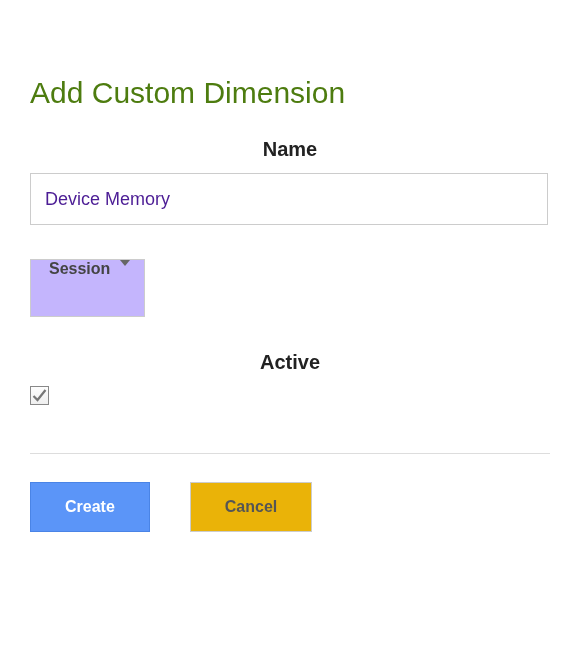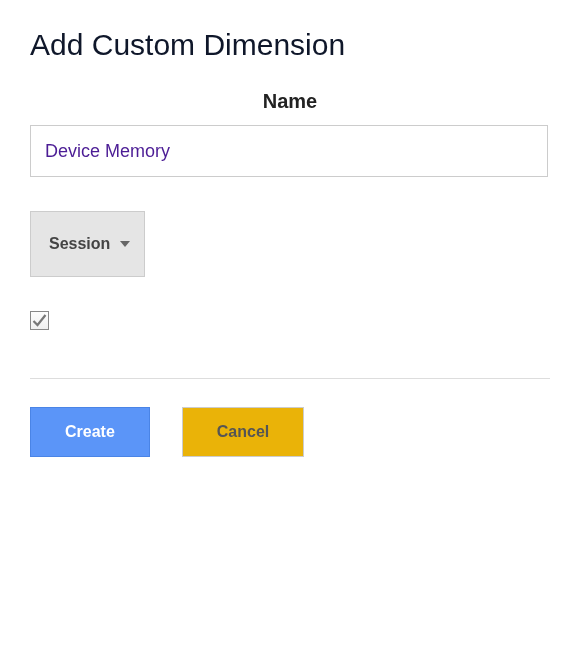--- a/index.html
+++ b/index.html
@@ -9,22 +9,23 @@
     }
     body {
       font-family: Arial, Helvetica, sans-serif;
       background: #fff;
       padding: 28px 30px;
       width: 580px;
     }
     .page-title {
       font-size: 30px;
       font-weight: 400;
-      color: #0f172a;
+      color: #4d7c0f;
       margin-bottom: 28px;
+      margin-top: 48px;
     }
     .field-group {
       margin-bottom: 34px;
     }
     .field-label {
       font-size: 20px;
       font-weight: 700;
       color: #222;
       margin-bottom: 12px;
       display: block;
@@ -36,24 +37,23 @@
       height: 52px;
       border: 1px solid #ccc;
       font-size: 18px;
       color: #4c1d95;
       padding: 0 14px;
       outline: none;
       font-family: inherit;
     }
     .dropdown {
       display: inline-flex;
-      align-items: center;
-      background: #e5e5e5;
+      background: #c4b5fd;
       border: 1px solid #ccc;
-      height: 66px;
+      height: 58px;
       padding: 0 14px 0 18px;
       cursor: pointer;
       gap: 10px;
     }
     .dropdown-label {
       font-size: 16px;
       font-weight: 700;
       color: #444;
     }
     .dropdown-caret {
@@ -76,21 +76,21 @@
       display: block;
     }
     .divider {
       border: none;
       border-top: 1px solid #ddd;
       margin-top: 48px;
       margin-bottom: 28px;
     }
     .button-row {
       display: flex;
-      gap: 32px;
+      gap: 40px;
     }
     .btn {
       height: 50px;
       padding: 0 34px;
       font-size: 16px;
       font-weight: 700;
       border: 1px solid #ccc;
       cursor: pointer;
       font-family: inherit;
     }
@@ -119,20 +119,21 @@
     <span class="dropdown-label">Session</span>
     <span class="dropdown-caret">
       <svg width="10" height="6" viewBox="0 0 10 6">
           <polygon points="0,0 10,0 5,6" fill="#666"></polygon>
         </svg>
     </span>
   </div>
 </div>
 
 <div class="field-group" style="margin-bottom:0;">
+  <label class="field-label">Active</label>
   <div class="checkbox-wrap">
     <svg width="15" height="13" viewBox="0 0 15 13">
       <polyline points="1.5,7 5.5,11 13.5,1" fill="none" stroke="#777" stroke-width="2.2"></polyline>
     </svg>
   </div>
 </div>
 
 <hr class="divider">
 
 <div class="button-row">

